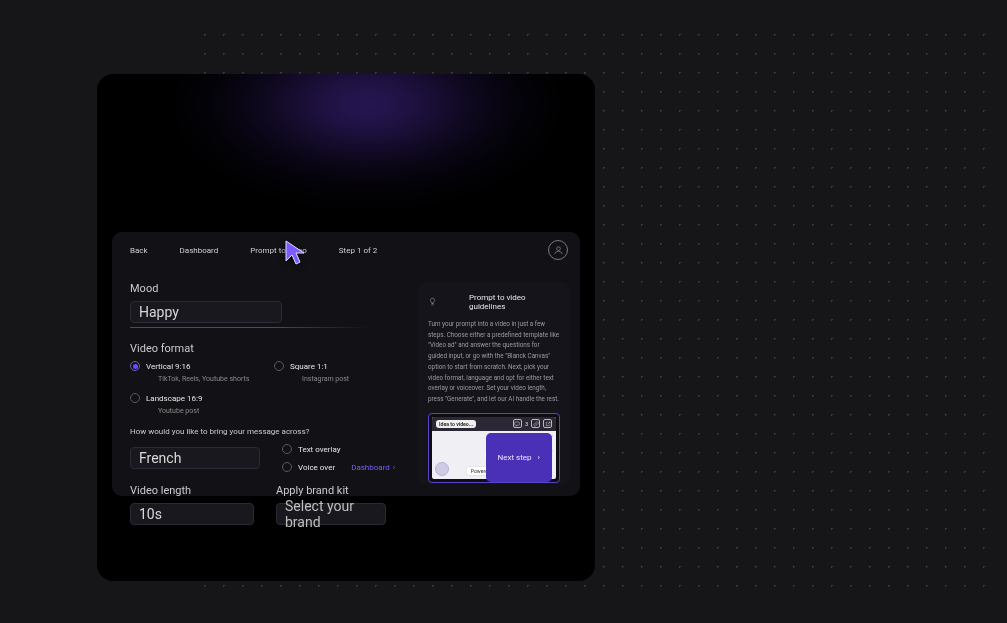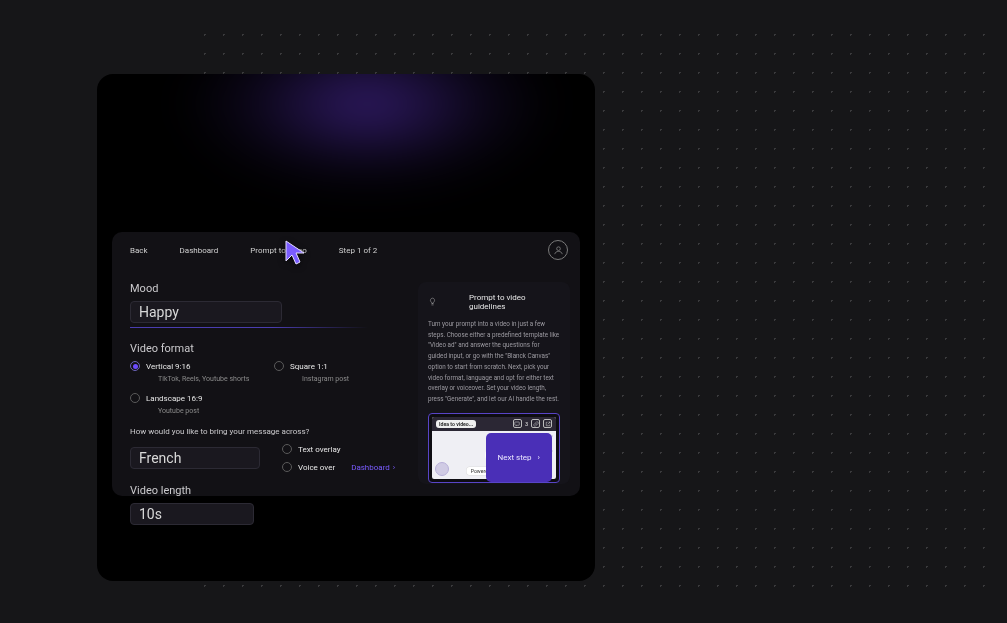--- a/index.html
+++ b/index.html
@@ -296,20 +296,26 @@
               </span>
             </div>
           </div>
         </div>
 
         <div class="bottom-row">
           <div>
             <span class="label">Video length</span>
             <div class="input-box" style="width:124px">
               <span>10s</span>
+            </div>
+          </div>
+          <div class="brand-opt">
+            <span class="label">Apply brand kit</span>
+            <div class="input-box" style="width:110px">
+              <span class="brand-placeholder">Select your brand</span>
             </div>
           </div>
         </div>
 
       </div>
 
       <div class="right-col">
         <div class="guide-card">
           <div class="guide-title-row">
             <span class="bulb">

